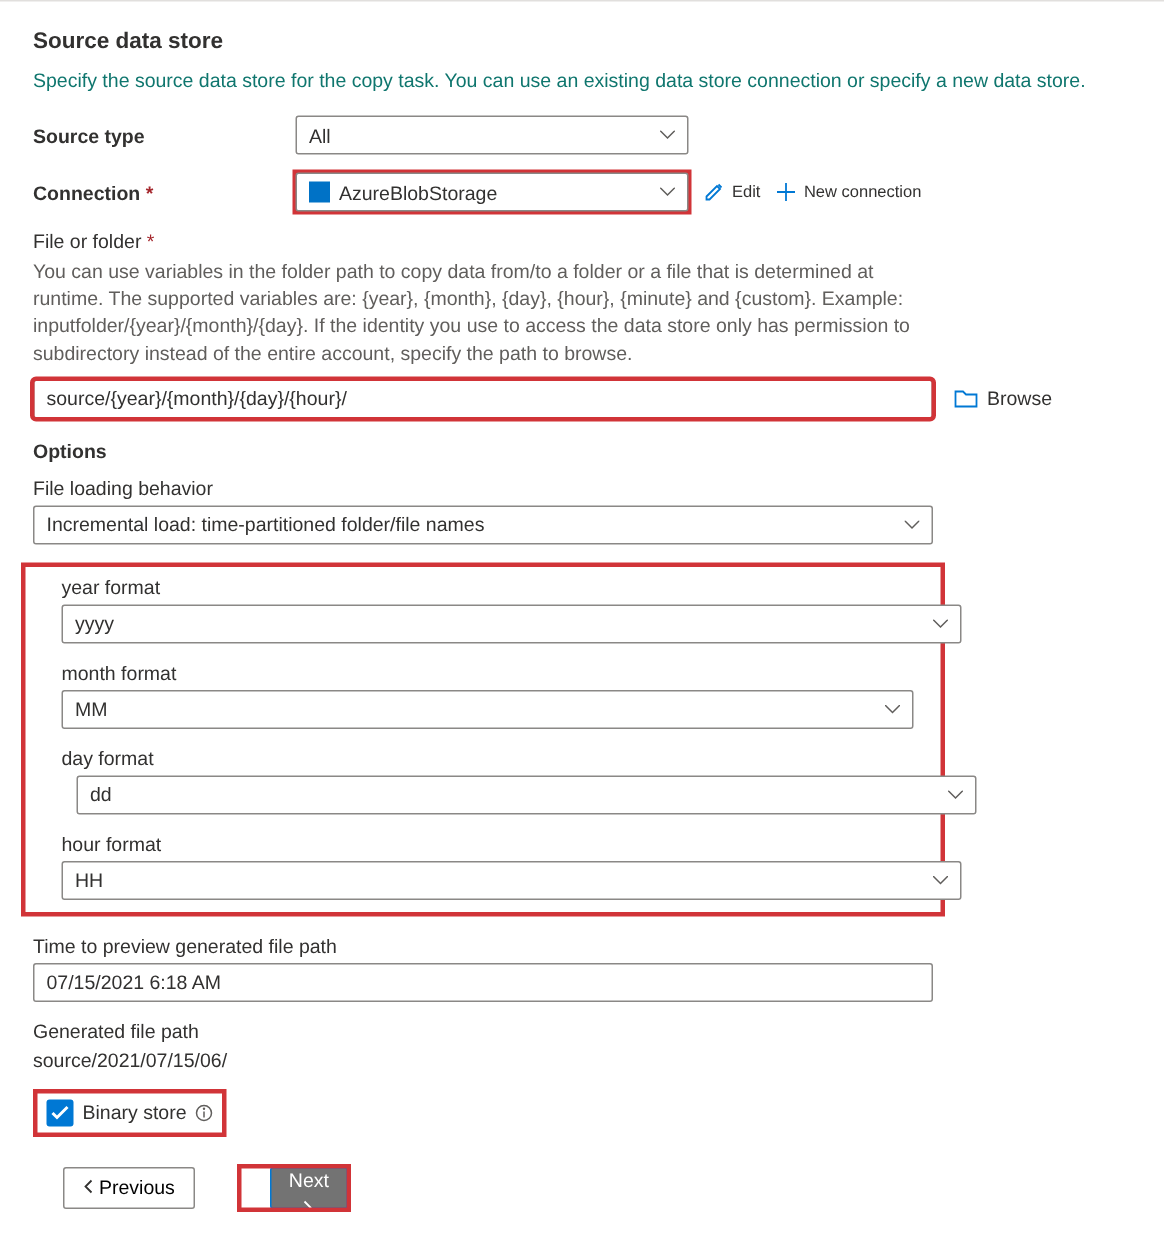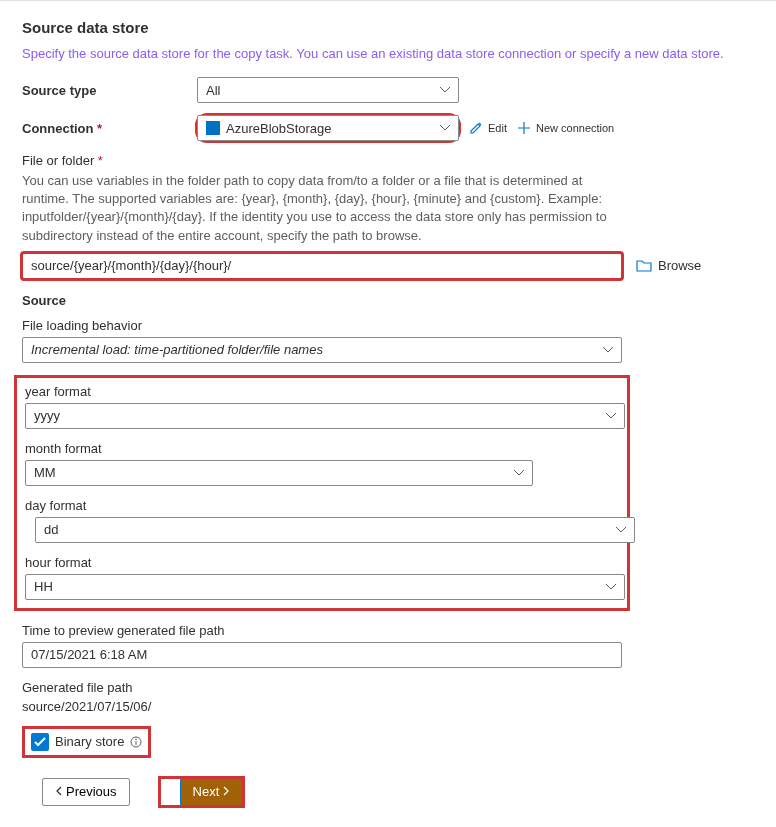--- a/index.html
+++ b/index.html
@@ -15,21 +15,21 @@
     padding: 18px 22px 22px 22px;
     border-top: 1px solid #e1dfdd;
     border-bottom: 1px solid #e1dfdd;
   }
   h1 {
     font-size: 15px;
     font-weight: 600;
     margin: 0 0 10px 0;
   }
   .desc {
-    color: #8b5cf6;
+    color: #0f766e;
     margin-bottom: 16px;
   }
   .row {
     display: flex;
     align-items: center;
     margin-bottom: 12px;
     gap: 10px;
   }
   .row .label {
     width: 165px;
@@ -55,21 +55,21 @@
     padding-right: 24px;
   }
   .select .chev, select + .chev-host .chev {
     position: absolute;
     right: 8px;
     top: 50%;
     transform: translateY(-50%);
     pointer-events: none;
   }
   .chev svg { display: block; }
-  .sel-wrap { position: relative; display: inline-block; border-radius: 10px; }
+  .sel-wrap { position: relative; display: inline-block; }
   .link-btn {
     display: inline-flex;
     align-items: center;
     gap: 5px;
     color: #323130;
     cursor: pointer;
     font-size: 11px;
   }
   .icon svg { display: block; }
   .section-label {
@@ -89,25 +89,25 @@
     border-radius: 2px;
     padding: 0 8px;
     font: inherit;
   }
   .opts-head {
     font-weight: 600;
     margin: 14px 0 10px 0;
   }
   .field-block { margin-bottom: 12px; }
   .field-block .lbl { margin-bottom: 4px; }
-  .wide-select { width: 600px; position: relative; font-style: italic; }
+  .wide-select { width: 600px; position: relative; }
   .hl-red { outline: 3px solid #d13438; outline-offset: -1px; }
   .hl-red-wrap {
     border: 3px solid #d13438;
-    padding: 6px 8px;
+    padding: 6px 24px;
     margin-left:-8px;
     margin-right:-8px;
   }
   .hbox { display: flex; align-items: center; gap: 14px; }
   .browse { display: inline-flex; align-items: center; gap: 6px; cursor: pointer; }
   .cb {
     display: inline-flex;
     align-items: center;
     gap: 6px;
     cursor: pointer;
@@ -132,23 +132,24 @@
     border-radius: 2px;
     background: #fff;
     font: inherit;
     display: inline-flex;
     align-items: center;
     gap: 4px;
     cursor: pointer;
     margin-left: 20px;
   }
   .btn.primary {
-    background: #a16207;
+    background: #737373;
     border-color: #0078d4;
     color: #fff;
+    flex-direction: column;
   }
   .azicon {
     width: 14px; height: 14px;
     background: #0072c6;
     display: inline-block;
     margin-right: 6px;
     vertical-align: middle;
   }
 </style>
 </head>
@@ -213,21 +214,21 @@
     <span class="browse">
       <span class="icon">
         <svg width="16" height="13" viewBox="0 0 16 13">
             <path d="M1 2 H6 L8 4 H15 V12 H1 Z" fill="none" stroke="#0078d4" stroke-width="1.2"></path>
           </svg>
       </span>
       <span>Browse</span>
     </span>
   </div>
 
-  <div class="opts-head">Source</div>
+  <div class="opts-head">Options</div>
 
   
   <div class="field-block">
     <div class="lbl">File loading behavior</div>
     <div class="wide-select">
       <div class="select" style="width:600px;">
         <span>Incremental load: time-partitioned folder/file names</span>
         <span class="chev">
           <svg width="10" height="6" viewBox="0 0 10 6">
               <path d="M0 0 L5 5 L10 0" fill="none" stroke="#605e5c" stroke-width="1"></path>
@@ -245,21 +246,21 @@
         <span>yyyy</span>
         <span class="chev">
             <svg width="10" height="6" viewBox="0 0 10 6">
               <path d="M0 0 L5 5 L10 0" fill="none" stroke="#605e5c" stroke-width="1"></path>
             </svg>
           </span>
       </div>
     </div>
     <div class="field-block">
       <div class="lbl">month format</div>
-      <div class="select" style="width:508px;">
+      <div class="select" style="width:568px;">
         <span>MM</span>
         <span class="chev">
             <svg width="10" height="6" viewBox="0 0 10 6">
               <path d="M0 0 L5 5 L10 0" fill="none" stroke="#605e5c" stroke-width="1"></path>
             </svg>
           </span>
       </div>
     </div>
     <div class="field-block">
       <div class="lbl">day format</div>

